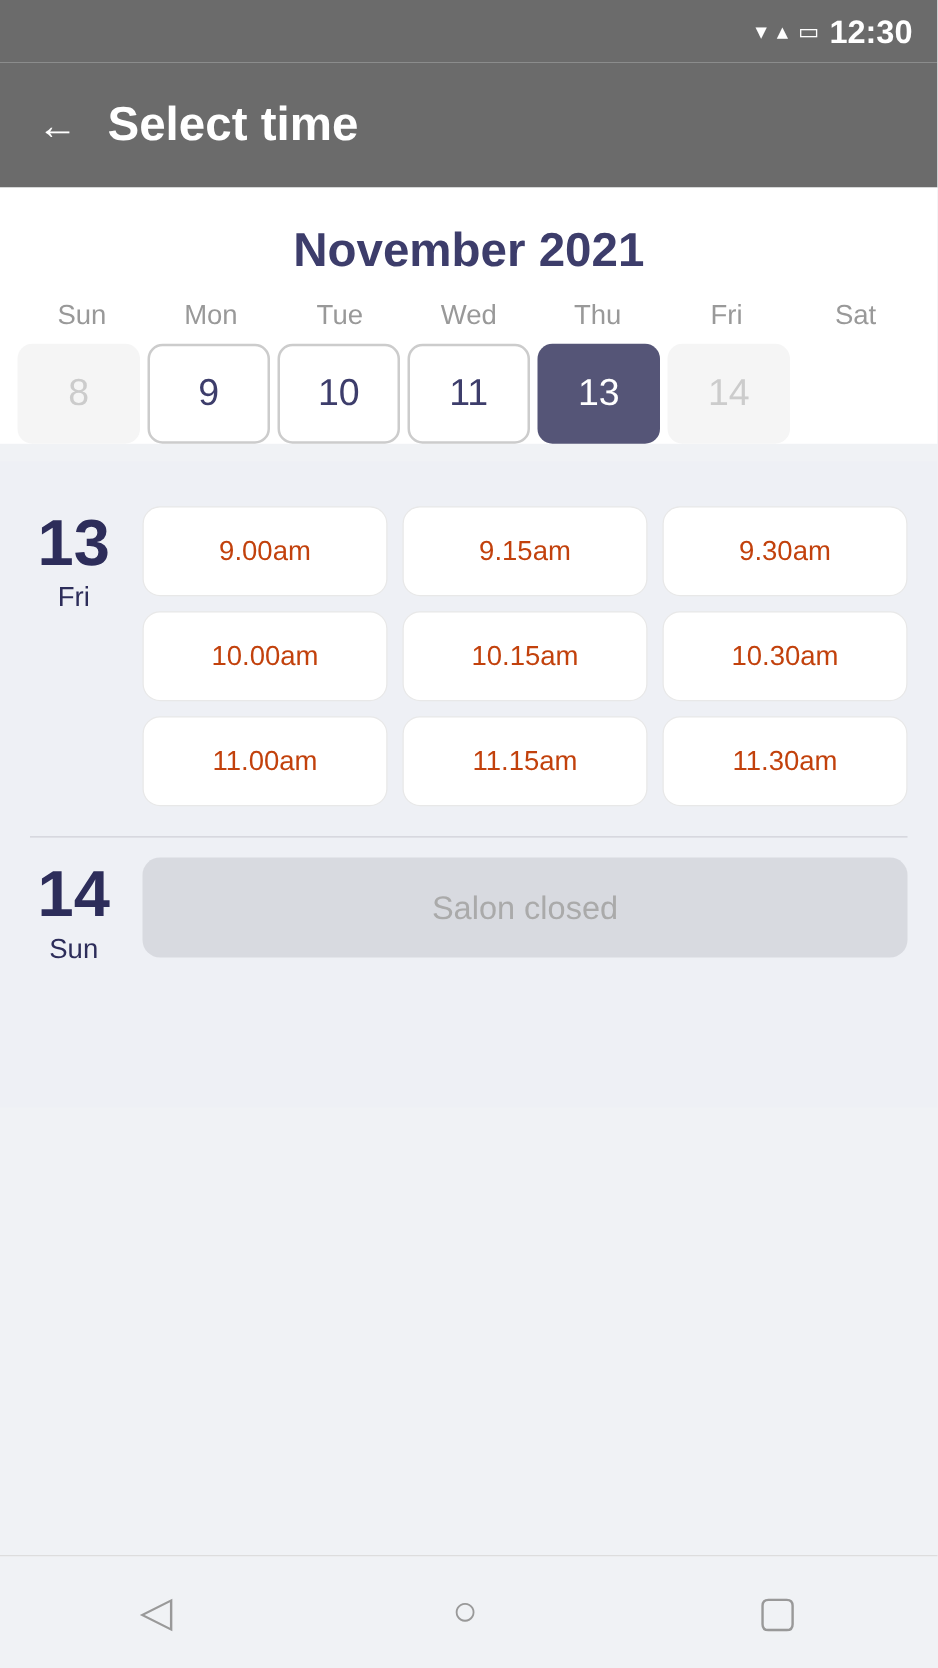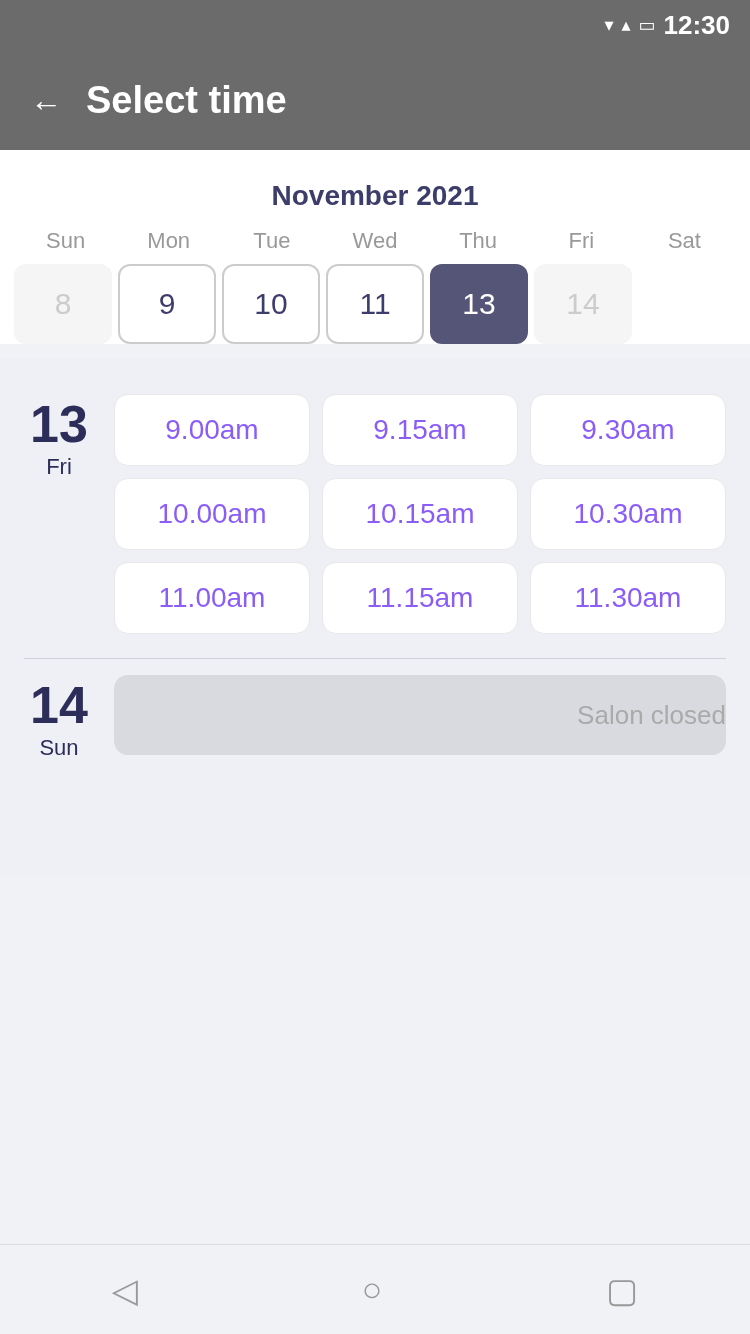--- a/index.html
+++ b/index.html
@@ -57,21 +57,21 @@
       font-weight: 700;
     }
 
     
     .calendar-section {
       background: white;
       padding: 20px 0 0 0;
     }
     .month-title {
       text-align: center;
-      font-size: 28px;
+      font-size: 38px;
       font-weight: 700;
       color: #3d3d6b;
       padding: 10px 0 16px 0;
     }
     .day-headers {
       display: grid;
       grid-template-columns: repeat(7, 1fr);
       padding: 0 14px;
       margin-bottom: 10px;
     }
@@ -165,38 +165,38 @@
       grid-template-columns: repeat(3, 1fr);
       gap: 12px;
     }
     .time-slot {
       background: white;
       border-radius: 14px;
       display: flex;
       align-items: center;
       justify-content: center;
       height: 72px;
-      font-size: 28px;
-      color: #8b5cf6;
+      font-size: 22px;
+      color: #c2410c;
       cursor: pointer;
       border: 1px solid #e8e8e8;
     }
     .divider {
       height: 1px;
       background: #d0d0d8;
       margin: 0 0 0 0;
     }
     .salon-closed-block {
       flex: 1;
       background: #d8dae0;
       border-radius: 14px;
       height: 80px;
       display: flex;
       align-items: center;
-      justify-content: flex-end;
+      justify-content: center;
     }
     .salon-closed-text {
       font-size: 26px;
       color: #aaa;
     }
 
     
     .bottom-nav {
       position: fixed;
       bottom: 0;

